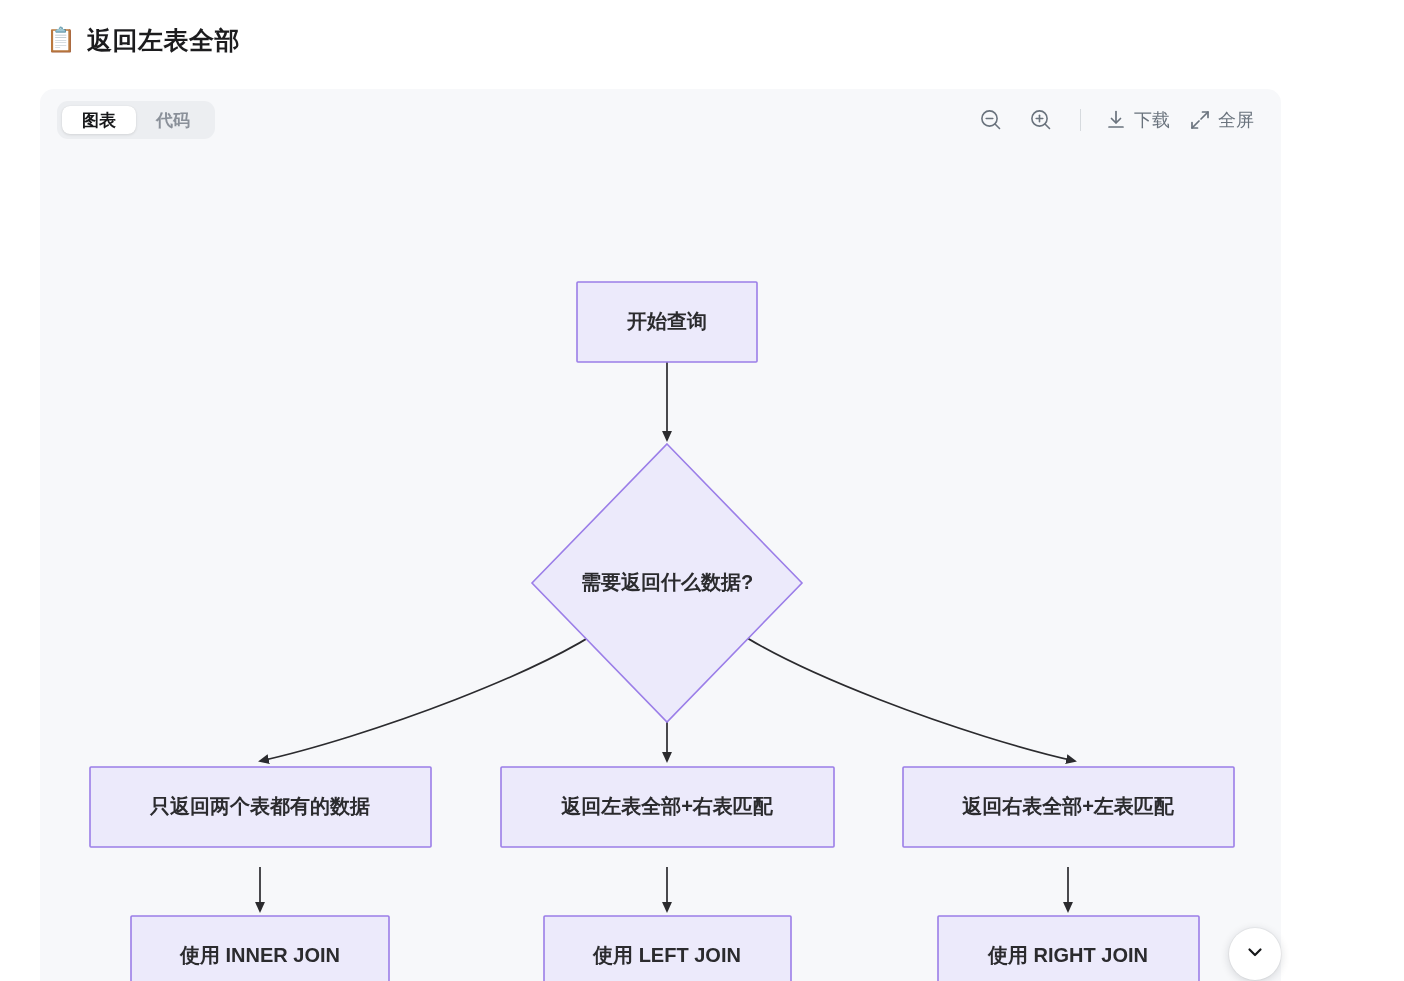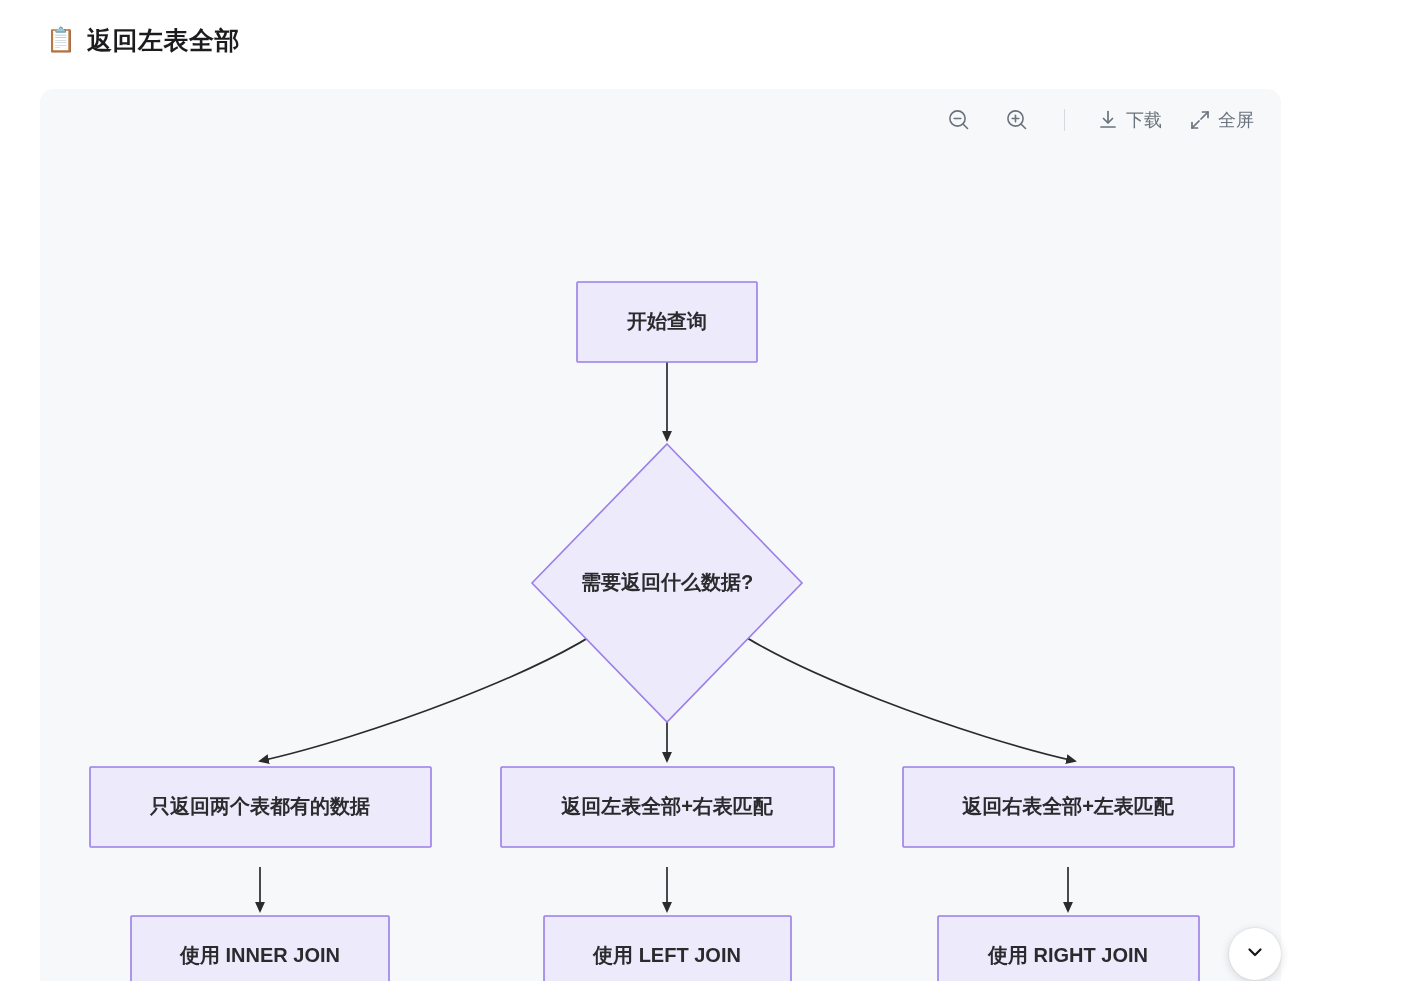--- a/index.html
+++ b/index.html
@@ -91,21 +91,21 @@
     box-shadow: 0 1px 3px rgba(0,0,0,0.10), 0 0 1px rgba(0,0,0,0.10);
   }
 
   .toolbar {
     position: absolute;
     right: 18px;
     top: 12px;
     display: flex;
     align-items: center;
     height: 38px;
-    gap: 8px;
+    gap: 0;
   }
   .tool-btn {
     display: flex;
     align-items: center;
     gap: 6px;
     color: #6a737d;
     cursor: pointer;
     padding: 4px 9px;
     border-radius: 7px;
     font-size: 18px;
@@ -165,20 +165,24 @@
 
 <div class="page-title">
   <span class="title-icon">📋</span>
   <span class="title-text">返回左表全部</span>
 </div>
 
 <div class="panel">
 
   <div class="panel-header">
 
+    <div class="tab-group">
+      <div class="tab active">图表</div>
+      <div class="tab">代码</div>
+    </div>
 
     <div class="toolbar">
 
       <div class="tool-btn tool-icon-only">
         <span>
           <svg width="26" height="26" viewBox="0 0 26 26" fill="none" stroke="#6a737d" stroke-width="1.6" stroke-linecap="round">
             <circle cx="11.5" cy="11.5" r="7.6"></circle>
             <line x1="8.2" y1="11.5" x2="14.8" y2="11.5"></line>
             <line x1="17" y1="17" x2="21.5" y2="21.5"></line>
           </svg>

